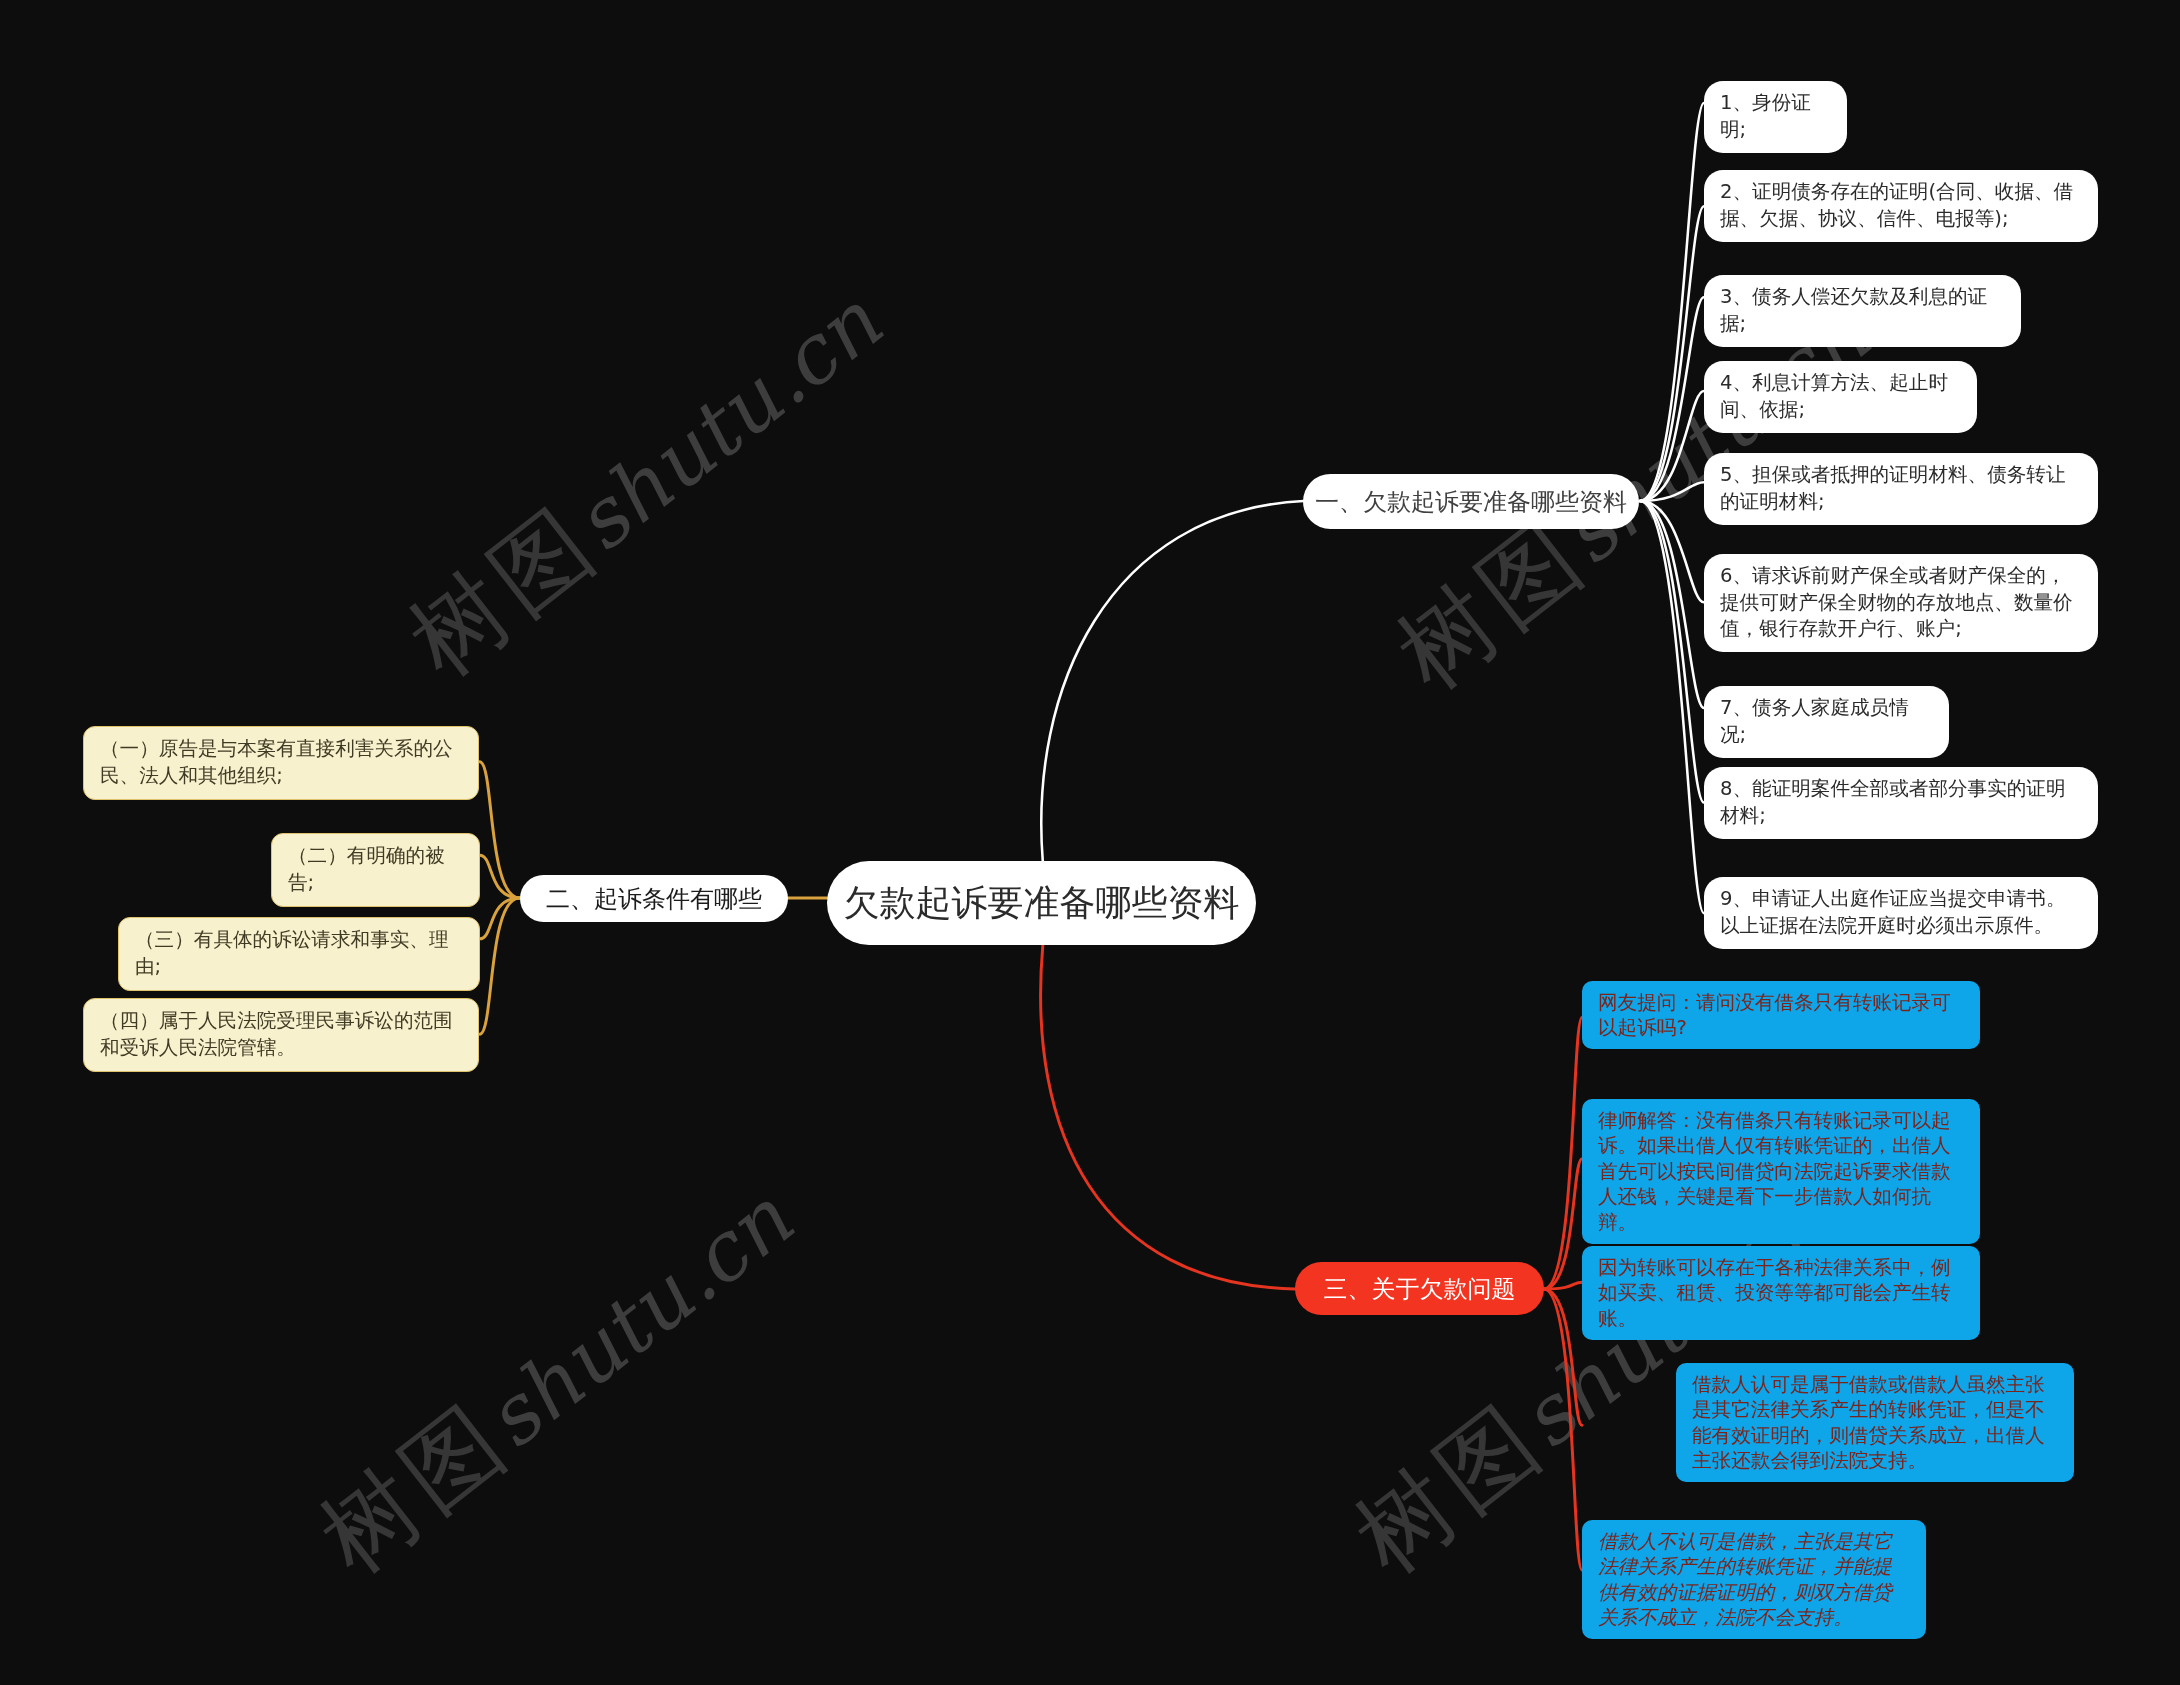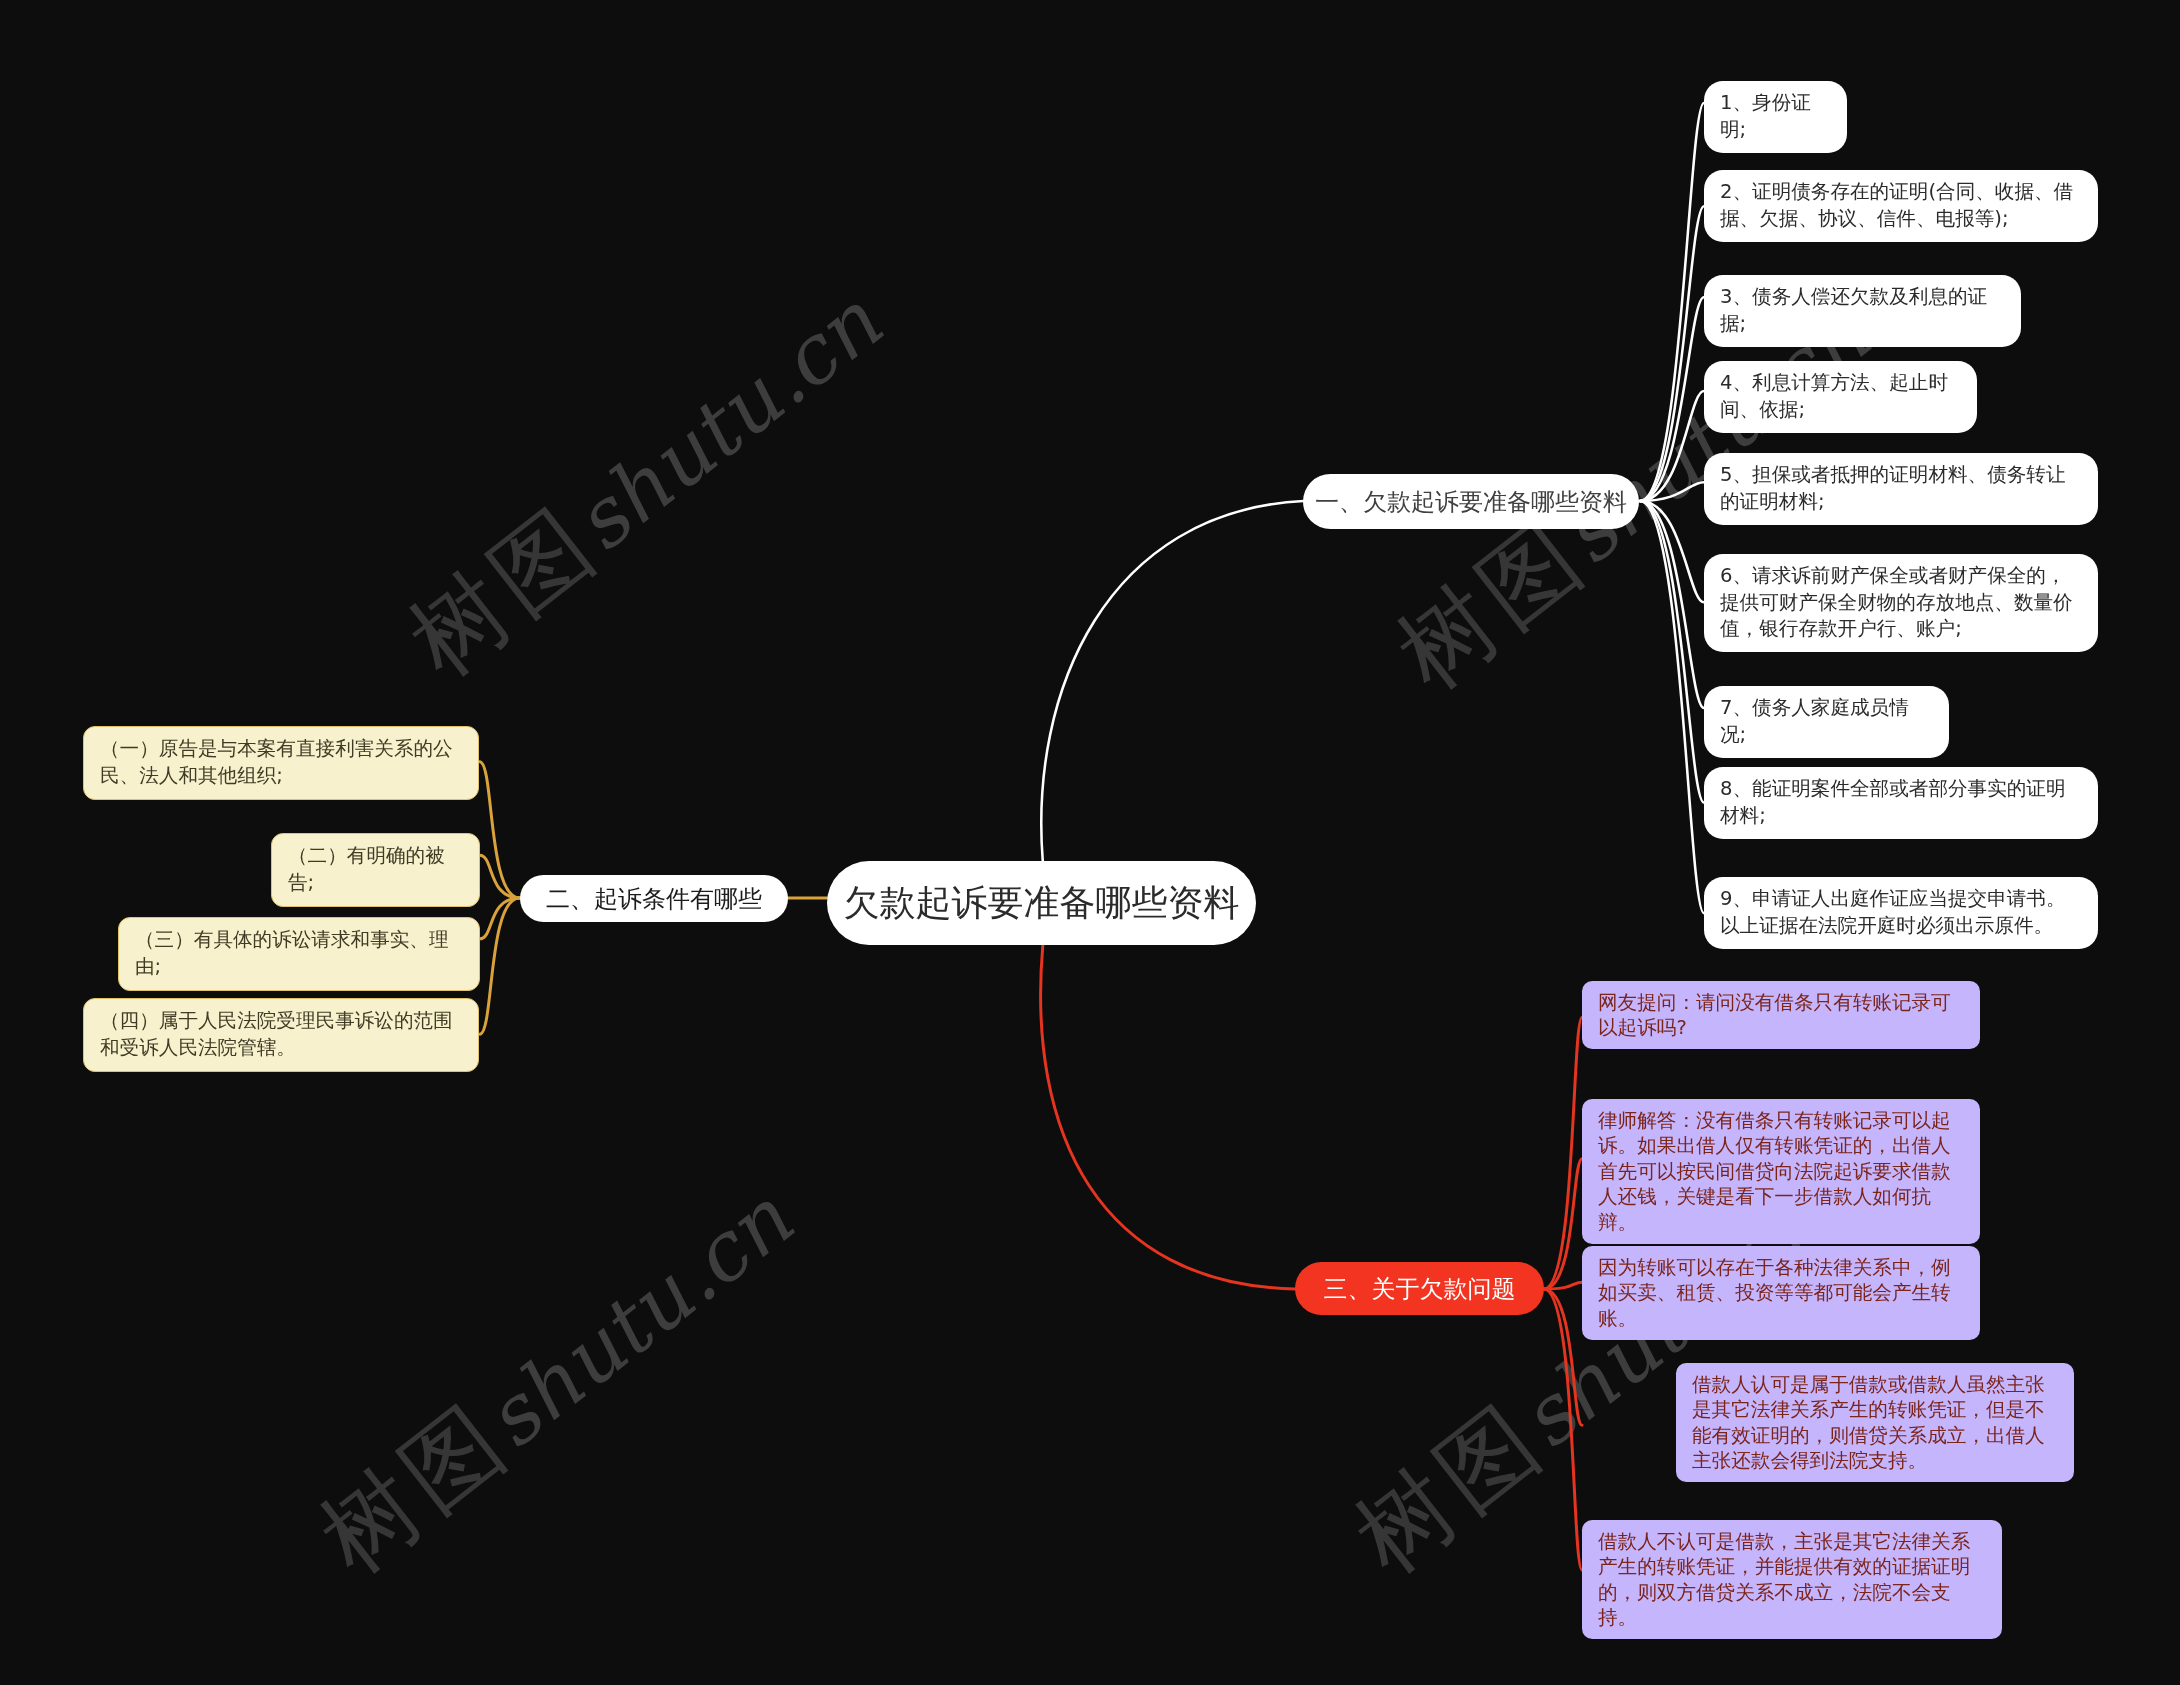--- a/index.html
+++ b/index.html
@@ -61,21 +61,21 @@
   .white-item {
     background: #ffffff; color: #2b2b2b;
     border-radius: 19px;
   }
   .cream-item {
     background: #f8f1ce; color: #403b24;
     border: 1.7px solid #dfc26a;
     border-radius: 12px;
   }
   .pink-item {
-    background: #c4b5fd; color: #7b241c;
+    background: #0ea5e9; color: #7b241c;
     border-radius: 10.2px;
     line-height: 25.6px; padding: 8.5px 16px;
   }
 </style>
 </head>
 <body>
 
 <div class="stage">
 
   <div class="watermark" style="left:647px; top:481px;">
@@ -143,16 +143,16 @@
 
   <div class="item cream-item" style="left:83px;  top:726px;  width:396px;">（一）原告是与本案有直接利害关系的公民、法人和其他组织;</div>
   <div class="item cream-item" style="left:271px; top:833px;  width:209px;">（二）有明确的被告;</div>
   <div class="item cream-item" style="left:118px; top:917px; width:362px;">（三）有具体的诉讼请求和事实、理由;</div>
   <div class="item cream-item" style="left:83px;  top:998px; width:396px;">（四）属于人民法院受理民事诉讼的范围和受诉人民法院管辖。</div>
 
   <div class="item pink-item" style="left:1582px; top:981px; width:398px;">网友提问：请问没有借条只有转账记录可以起诉吗?</div>
   <div class="item pink-item" style="left:1582px; top:1099px; width:398px;">律师解答：没有借条只有转账记录可以起诉。如果出借人仅有转账凭证的，出借人首先可以按民间借贷向法院起诉要求借款人还钱，关键是看下一步借款人如何抗辩。</div>
   <div class="item pink-item" style="left:1582px; top:1246px; width:398px;">因为转账可以存在于各种法律关系中，例如买卖、租赁、投资等等都可能会产生转账。</div>
   <div class="item pink-item" style="left:1676px; top:1363px; width:398px;">借款人认可是属于借款或借款人虽然主张是其它法律关系产生的转账凭证，但是不能有效证明的，则借贷关系成立，出借人主张还款会得到法院支持。</div>
-  <div class="item pink-item" style="left:1582px; top:1520px; width:420px;">借款人不认可是借款，主张是其它法律关系产生的转账凭证，并能提供有效的证据证明的，则双方借贷关系不成立，法院不会支持。</div>
+  <div class="item pink-item" style="left:1582px; top:1520px; width:344px;font-style:italic;">借款人不认可是借款，主张是其它法律关系产生的转账凭证，并能提供有效的证据证明的，则双方借贷关系不成立，法院不会支持。</div>
 
 </div>
 
 
 </body></html>

